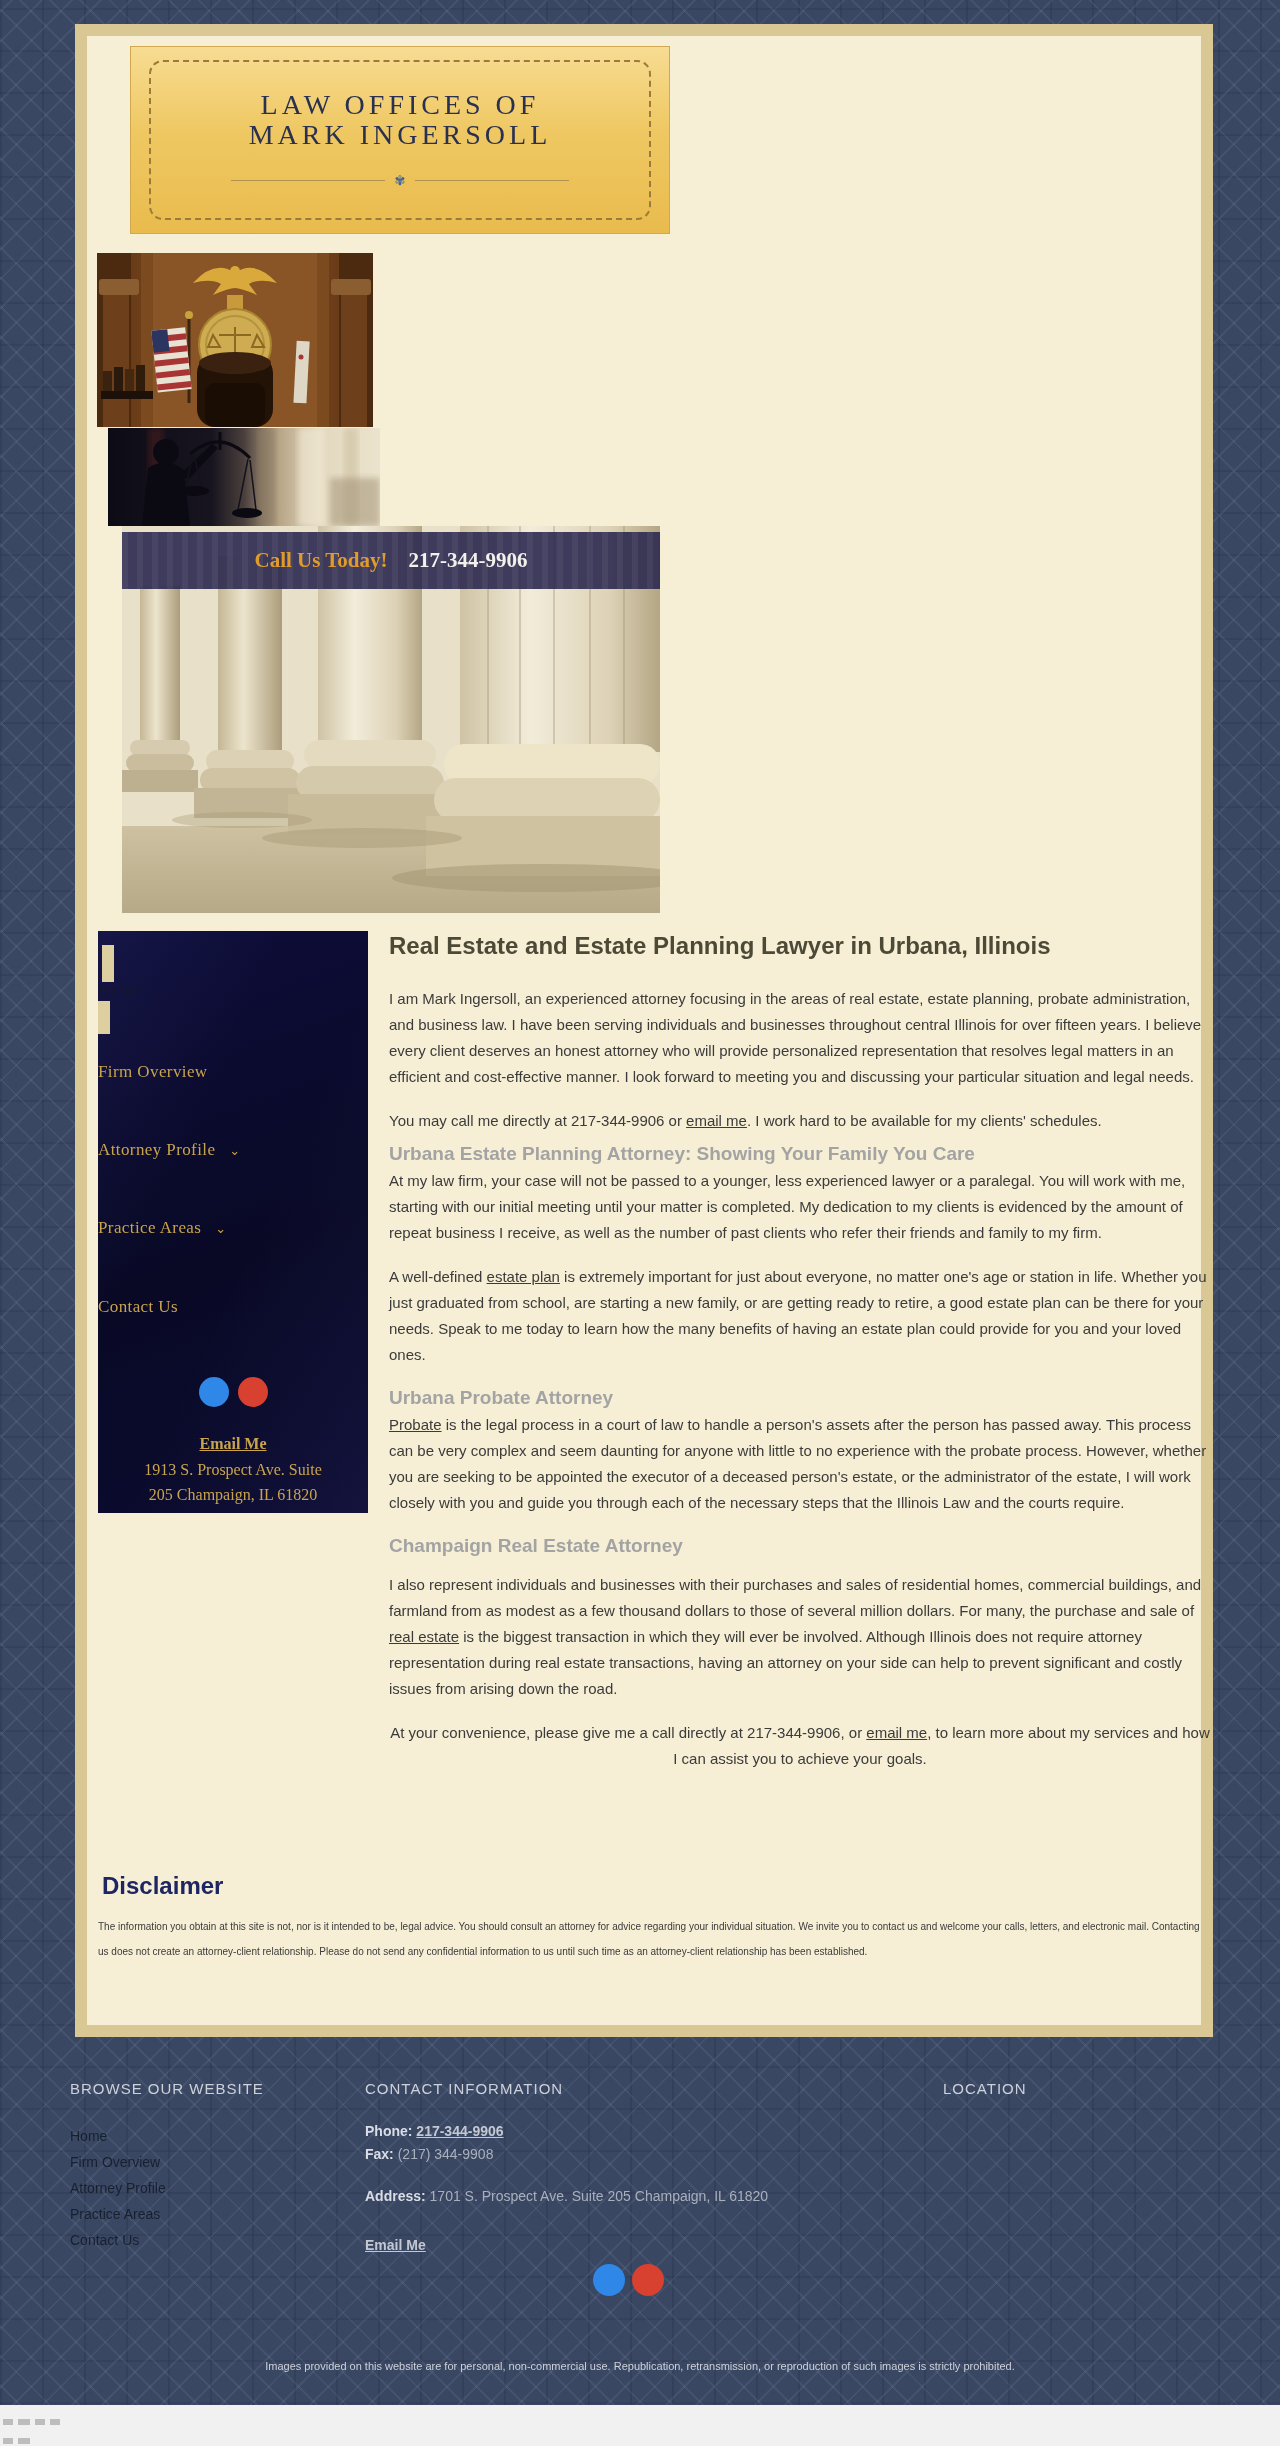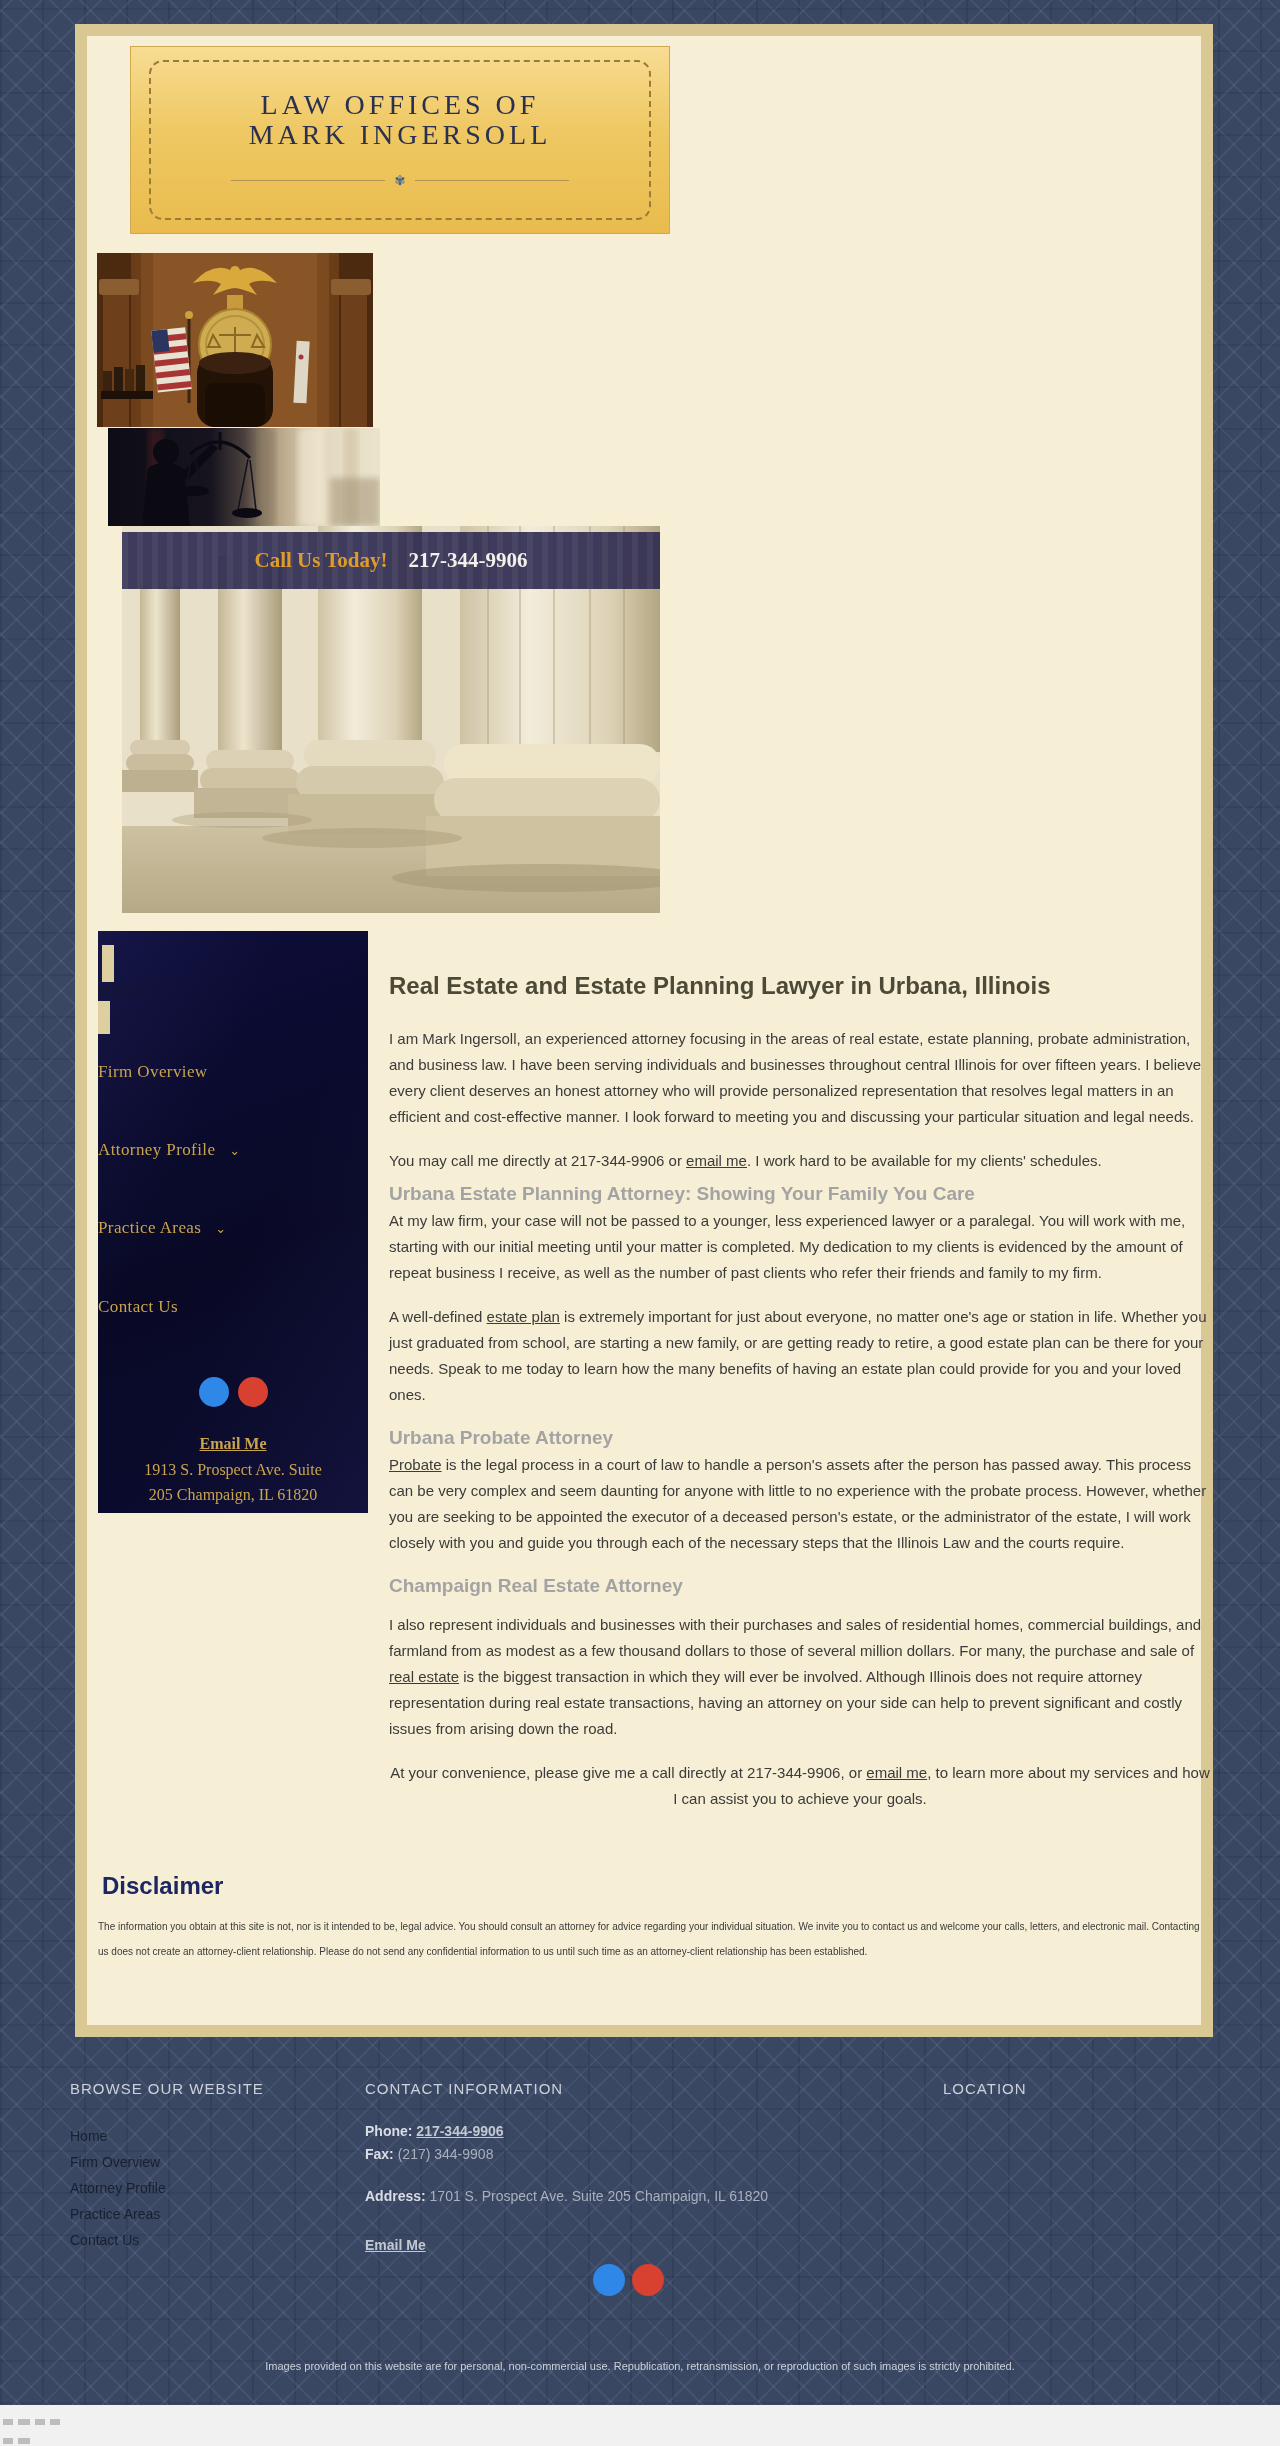--- a/index.html
+++ b/index.html
@@ -54,21 +54,21 @@
   .sb-item.dark{color:#16162e;}
   .sb-chevron{font-size:13px;margin-left:14px;color:#c9a44c;}
   .sb-social{position:absolute;top:446px;left:0;width:270px;display:flex;justify-content:center;gap:9px;}
   .circle-icon{width:30px;height:30px;border-radius:50%;cursor:pointer;}
   .blue{background:#2f87e8;} .red{background:#d8402f;}
   .sb-email{position:absolute;top:504px;left:0;width:270px;text-align:center;
     font-weight:bold;text-decoration:underline;font-size:16px;cursor:pointer;}
   .sb-addr1{position:absolute;top:530px;left:0;width:270px;text-align:center;font-size:16px;}
   .sb-addr2{position:absolute;top:555px;left:0;width:270px;text-align:center;font-size:16px;}
   
-  .main{left:389px;top:932px;width:822px;color:#3b3b3b;margin-top:40px;}
+  .main{left:389px;top:932px;width:822px;color:#3b3b3b;}
   .main h1{margin:0 0 26px;font-size:24px;line-height:28px;color:#4c4936;}
   .main h2{margin:8px 0 2px;font-size:19px;line-height:24px;color:#a3a3a3;}
   .main h2.gap-below{margin-bottom:14px;}
   .main p{margin:0 0 18px;font-size:15px;line-height:26px;}
   .main p.tight{margin-bottom:8px;}
   .main .centered{text-align:center;}
   .text-link{text-decoration:underline;color:#3b3b3b;cursor:pointer;}
   
   .disclaimer{left:98px;top:1872px;width:1110px;color:#3b3b3b;}
   .disclaimer h2{margin:0 4px 14px;font-size:24px;color:#1d2562;}

